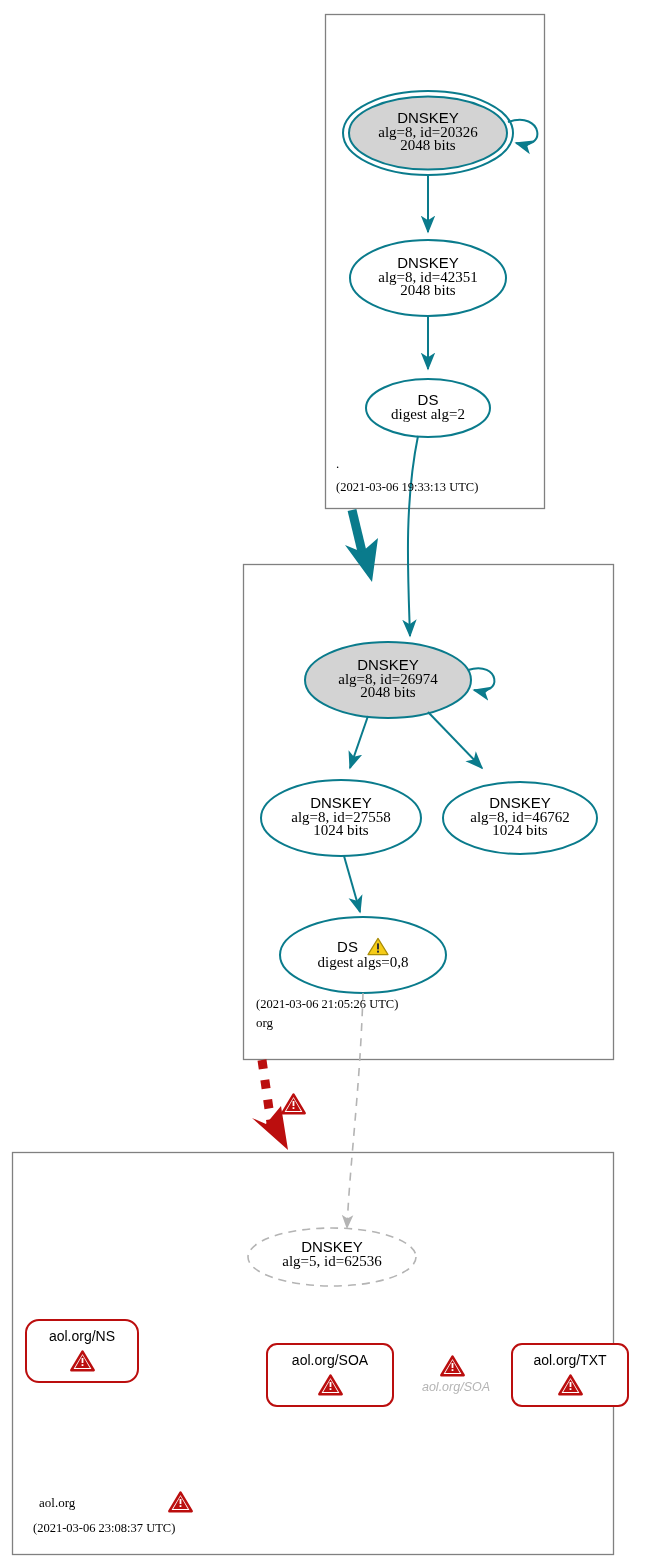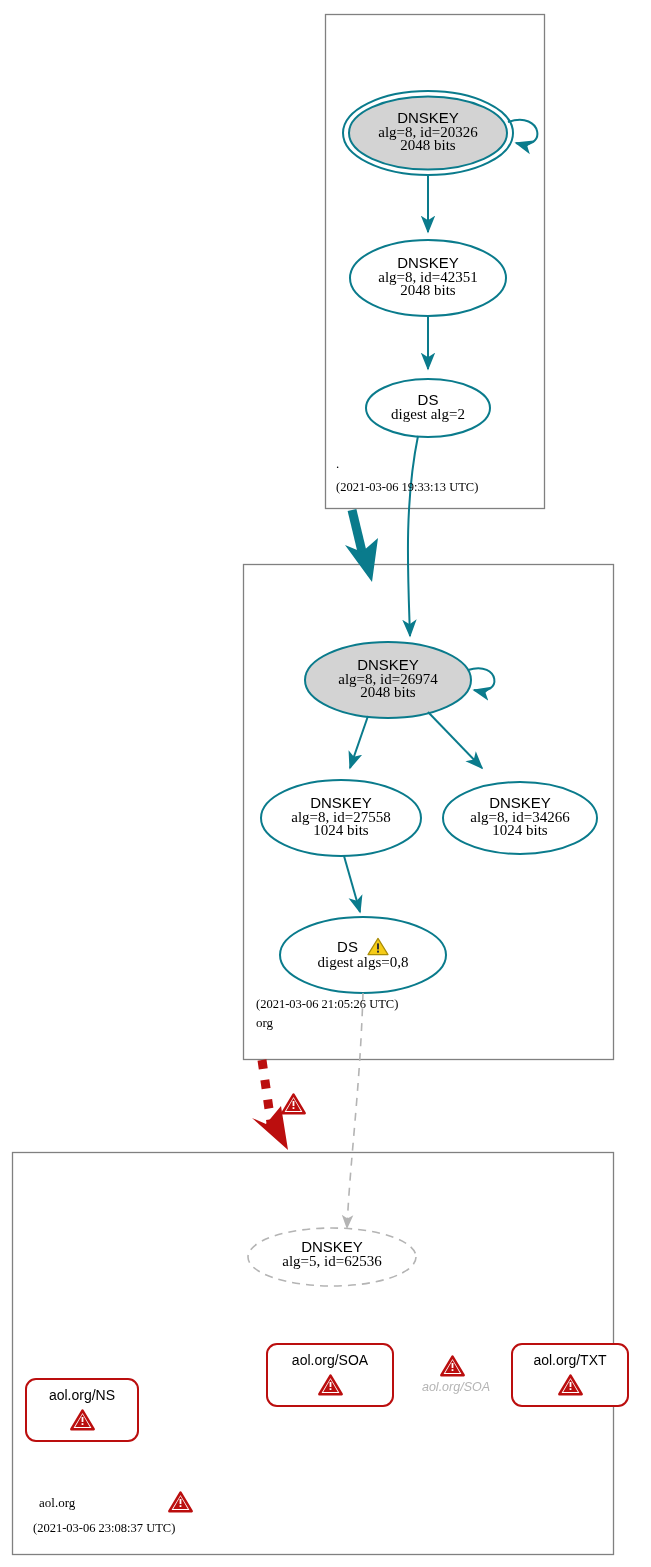--- a/index.html
+++ b/index.html
@@ -101,21 +101,21 @@
   </div>
 
   <div class="node-text" style="left:262px;top:795px;width:158px;">
     <div class="t-title">DNSKEY</div>
     <div class="t-sub">alg=8, id=27558</div>
     <div class="t-sub">1024 bits</div>
   </div>
 
   <div class="node-text" style="left:441px;top:795px;width:158px;">
     <div class="t-title">DNSKEY</div>
-    <div class="t-sub">alg=8, id=34266</div>
+    <div class="t-sub">alg=8, id=46762</div>
     <div class="t-sub">1024 bits</div>
   </div>
 
   <div class="node-text" style="left:284px;top:937px;width:158px;">
     <div style="display:flex;align-items:center;justify-content:center;gap:9px;">
       <span class="t-title">DS</span>
       <svg width="22" height="19" viewBox="0 0 22 19">
         <path d="M11,1.4 L21,17.6 L1,17.6 Z" fill="#f5cc18" stroke="#a98c06" stroke-width="1.2" stroke-linejoin="round"></path>
         <rect x="10" y="6.4" width="2" height="6" fill="#333"></rect>
         <rect x="10" y="13.6" width="2" height="2" fill="#333"></rect>
@@ -144,21 +144,21 @@
 
   <div class="zone-label" style="left:39px;top:1495px;">aol.org</div>
   <div class="zone-time" style="left:33px;top:1521px;">(2021-03-06 23:08:37 UTC)</div>
   <svg style="position:absolute;left:168px;top:1491px;" width="25" height="22" viewBox="0 0 25 22">
     <path d="M12.5,1.6 L23.6,20.2 L1.4,20.2 Z" fill="#ffffff" stroke="#bb0e0e" stroke-width="2.6" stroke-linejoin="round"></path>
     <path d="M12.5,5.2 L19.8,18 L5.2,18 Z" fill="#bb0e0e"></path>
     <rect x="11.6" y="8" width="1.8" height="5" fill="#fff"></rect>
     <rect x="11.6" y="14.2" width="1.8" height="1.8" fill="#fff"></rect>
   </svg>
 
-  <div class="rr-box" style="left:25px;top:1378px;width:110px;height:60px;">
+  <div class="rr-box" style="left:25px;top:1319px;width:110px;height:60px;border-radius:14px;">
     <div class="rr-label" style="top:7px;">aol.org/NS</div>
     <svg style="position:absolute;left:43px;top:29px;" width="25" height="22" viewBox="0 0 25 22">
       <path d="M12.5,1.6 L23.6,20.2 L1.4,20.2 Z" fill="#ffffff" stroke="#bb0e0e" stroke-width="2.6" stroke-linejoin="round"></path>
       <path d="M12.5,5.2 L19.8,18 L5.2,18 Z" fill="#bb0e0e"></path>
       <rect x="11.6" y="8" width="1.8" height="5" fill="#fff"></rect>
       <rect x="11.6" y="14.2" width="1.8" height="1.8" fill="#fff"></rect>
     </svg>
   </div>
 
 

